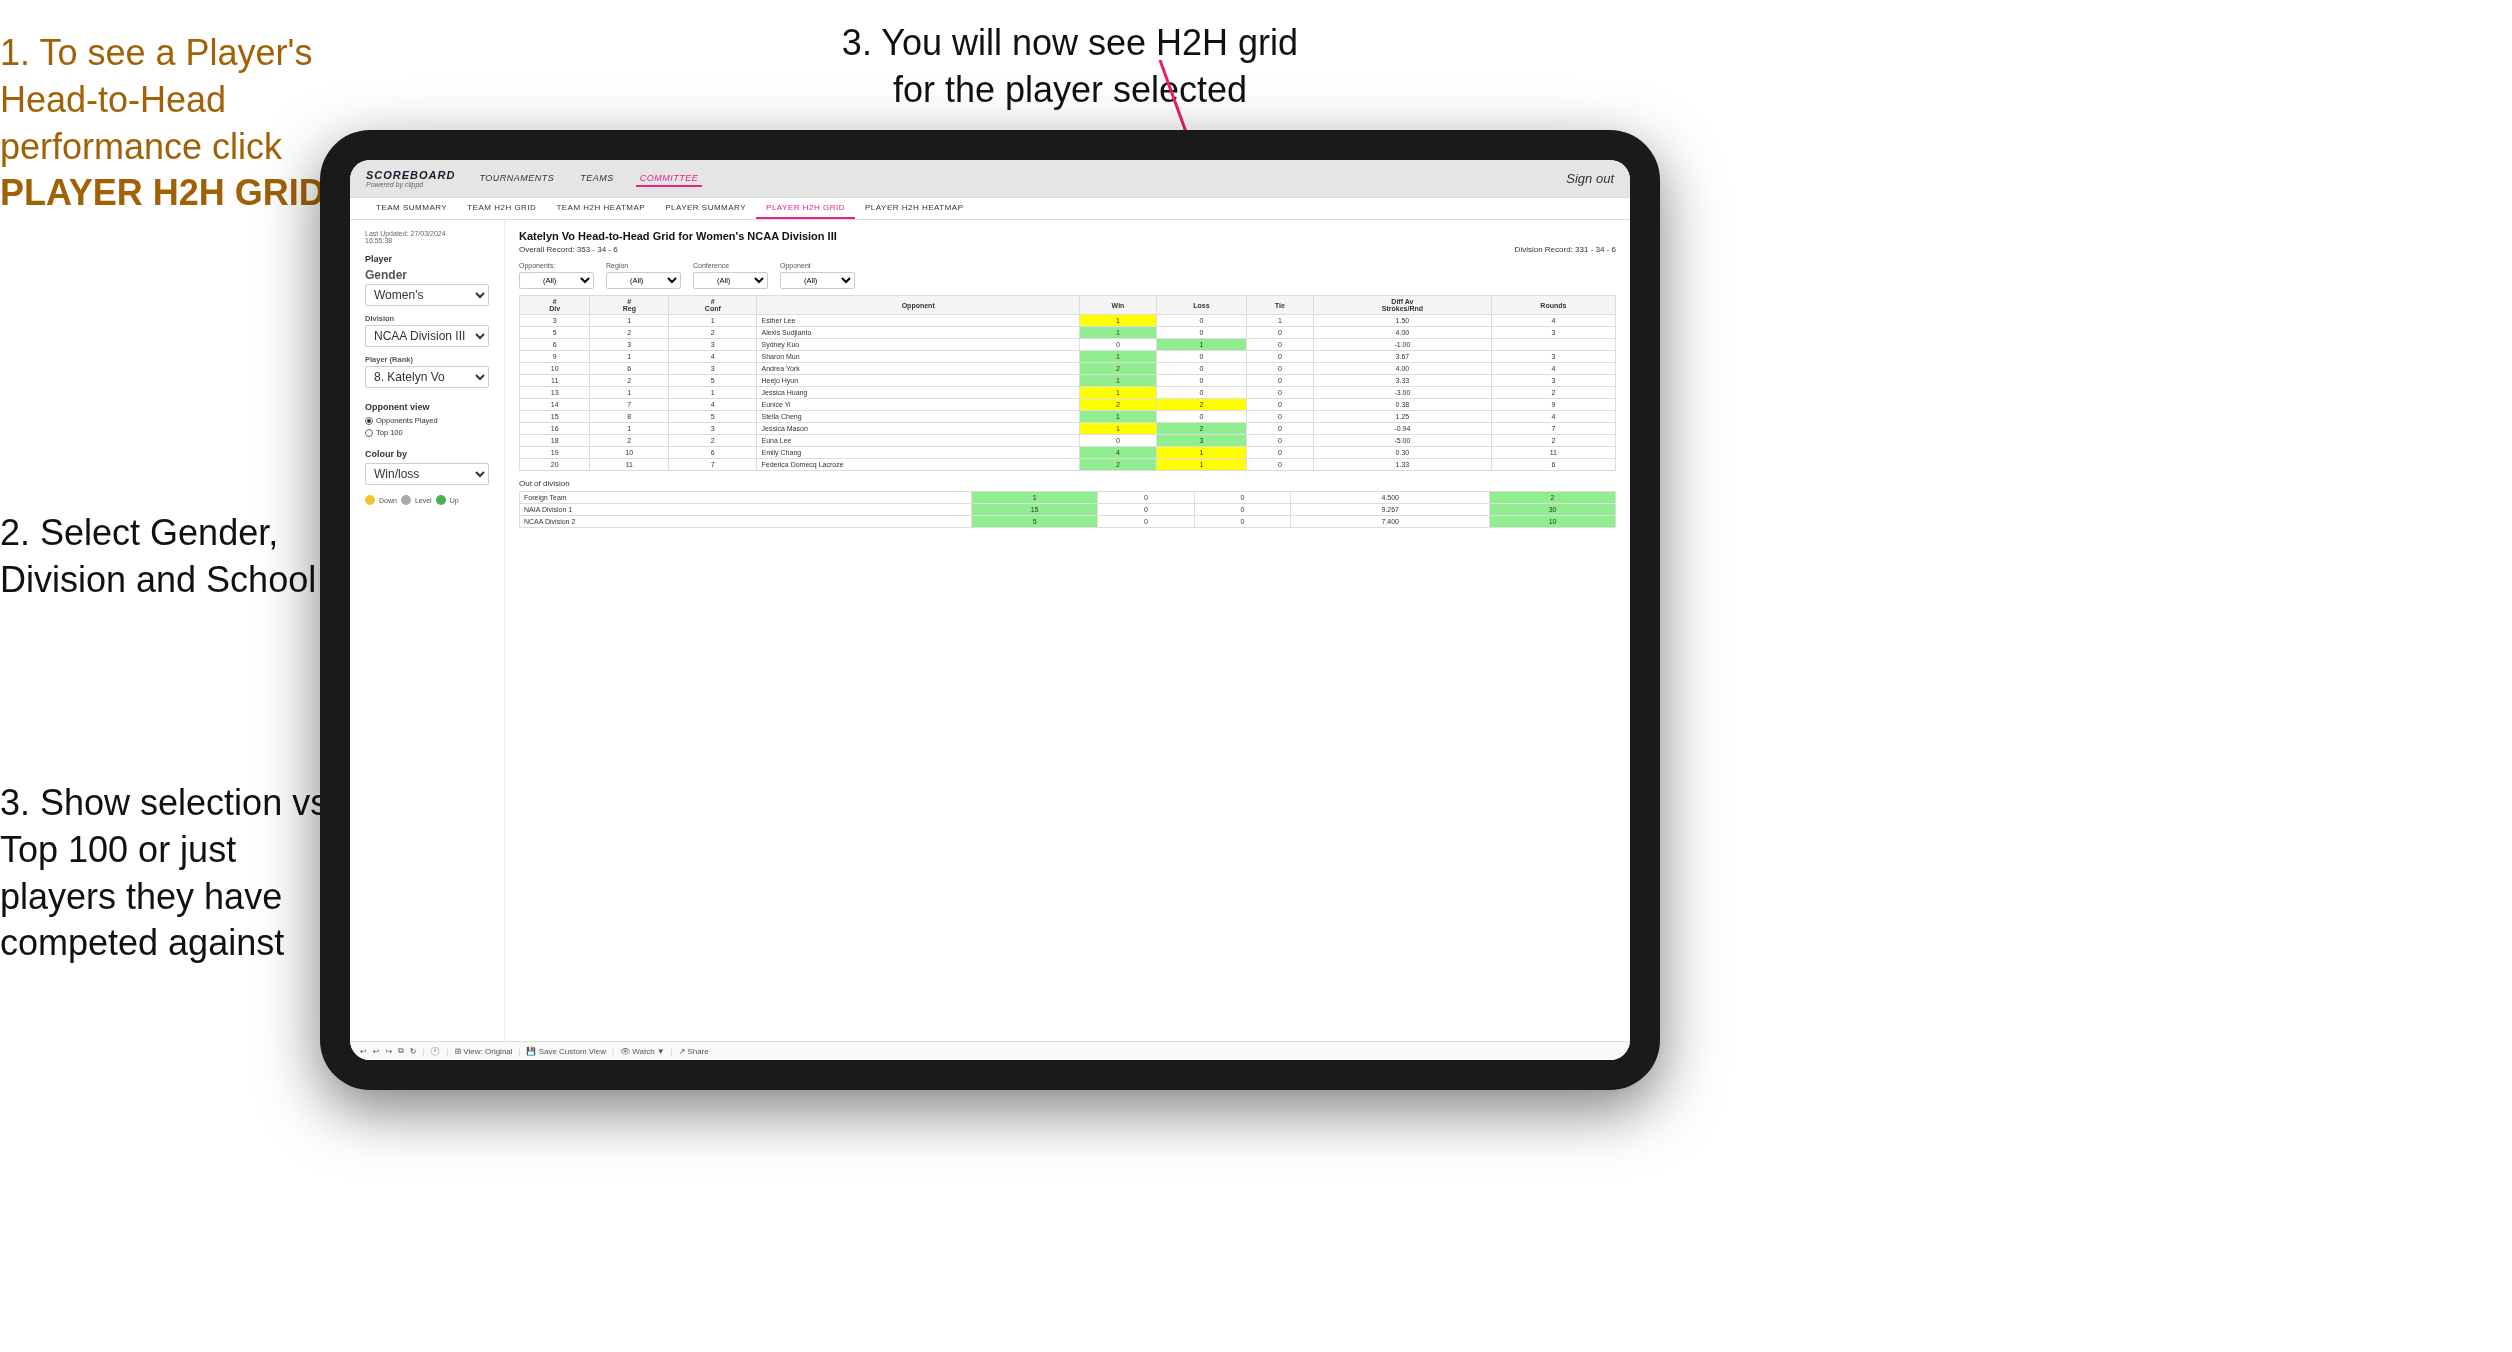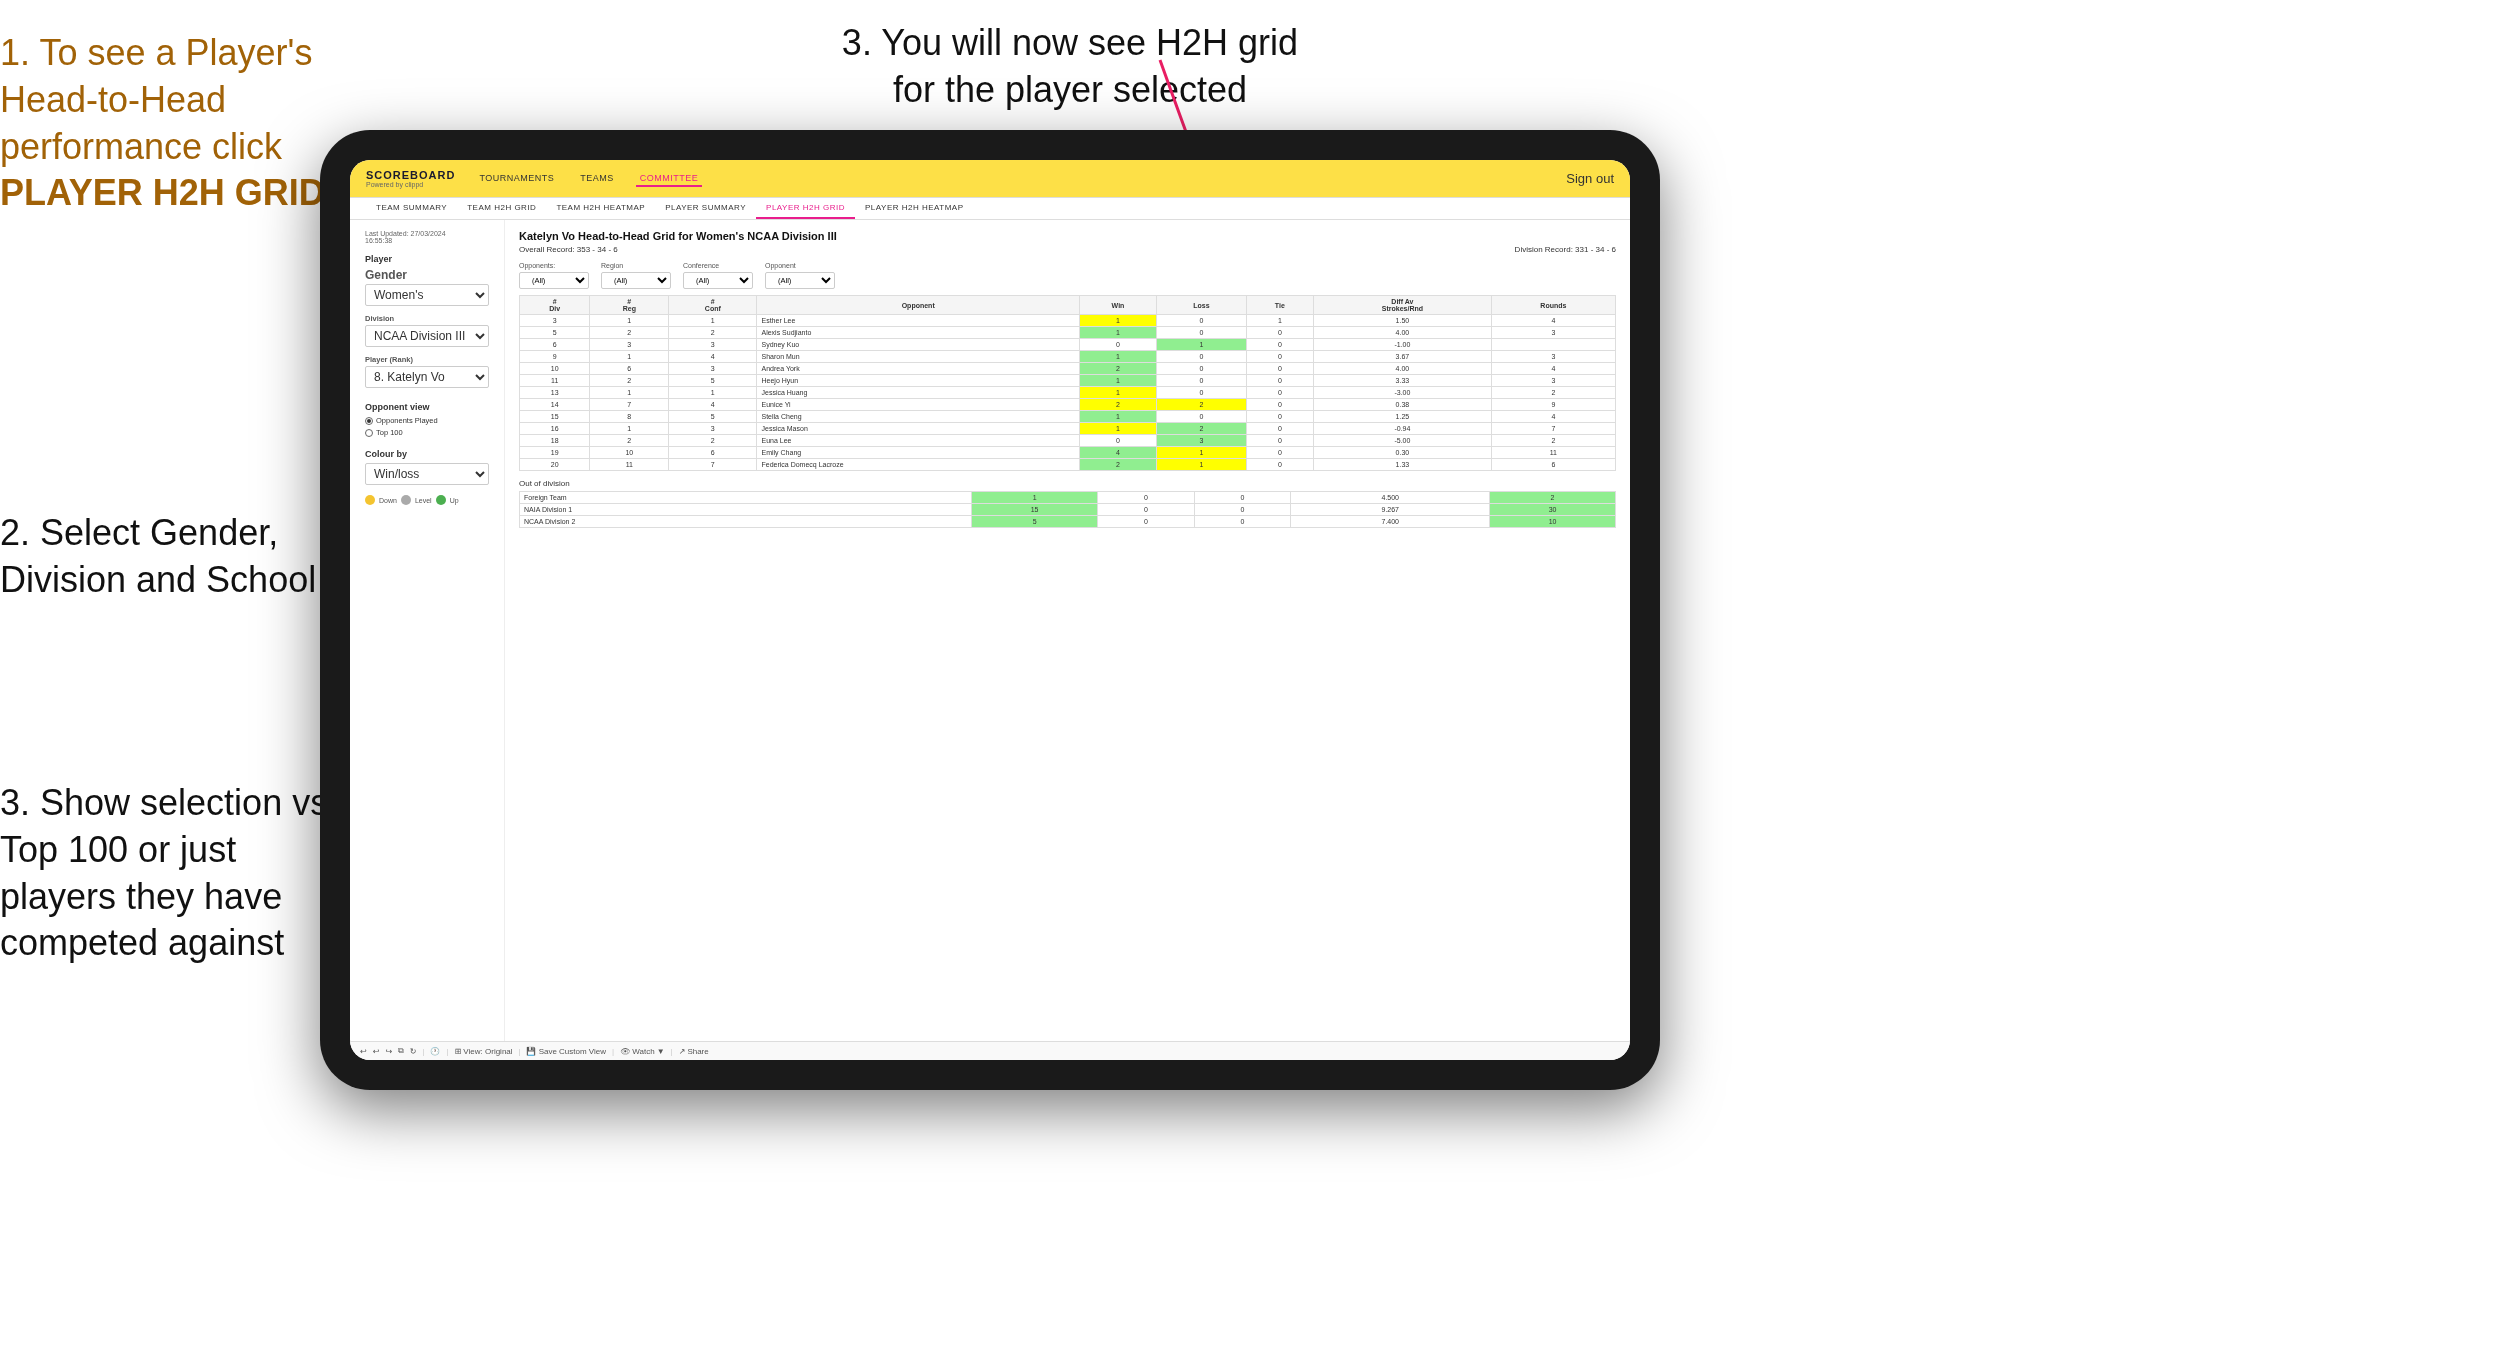--- a/index.html
+++ b/index.html
@@ -77,22 +77,23 @@
       display: flex;
       flex-direction: column;
     }
 
     
     .nav-bar {
       display: flex;
       align-items: center;
       padding: 6px 16px;
       border-bottom: 1px solid #ddd;
-      background: #fde047;
+      background: #e5e5e5;
       min-height: 38px;
+      font-style: italic;
     }
 
     .logo-area {
       display: flex;
       flex-direction: column;
       margin-right: 20px;
     }
 
     .logo-text {
       font-size: 11px;
@@ -285,21 +286,21 @@
     }
 
     .filter-sublabel {
       font-size: 7px;
       color: #555;
       margin-bottom: 1px;
     }
 
     .filter-select {
       font-size: 7.5px;
-      padding: 2px 20px 2px 8px;
+      padding: 2px 20px 2px 19px;
       border: 1px solid #ccc;
       border-radius: 2px;
       background: #fff;
       min-width: 70px;
     }
 
     
     .h2h-table {
       width: 100%;
       border-collapse: collapse;

